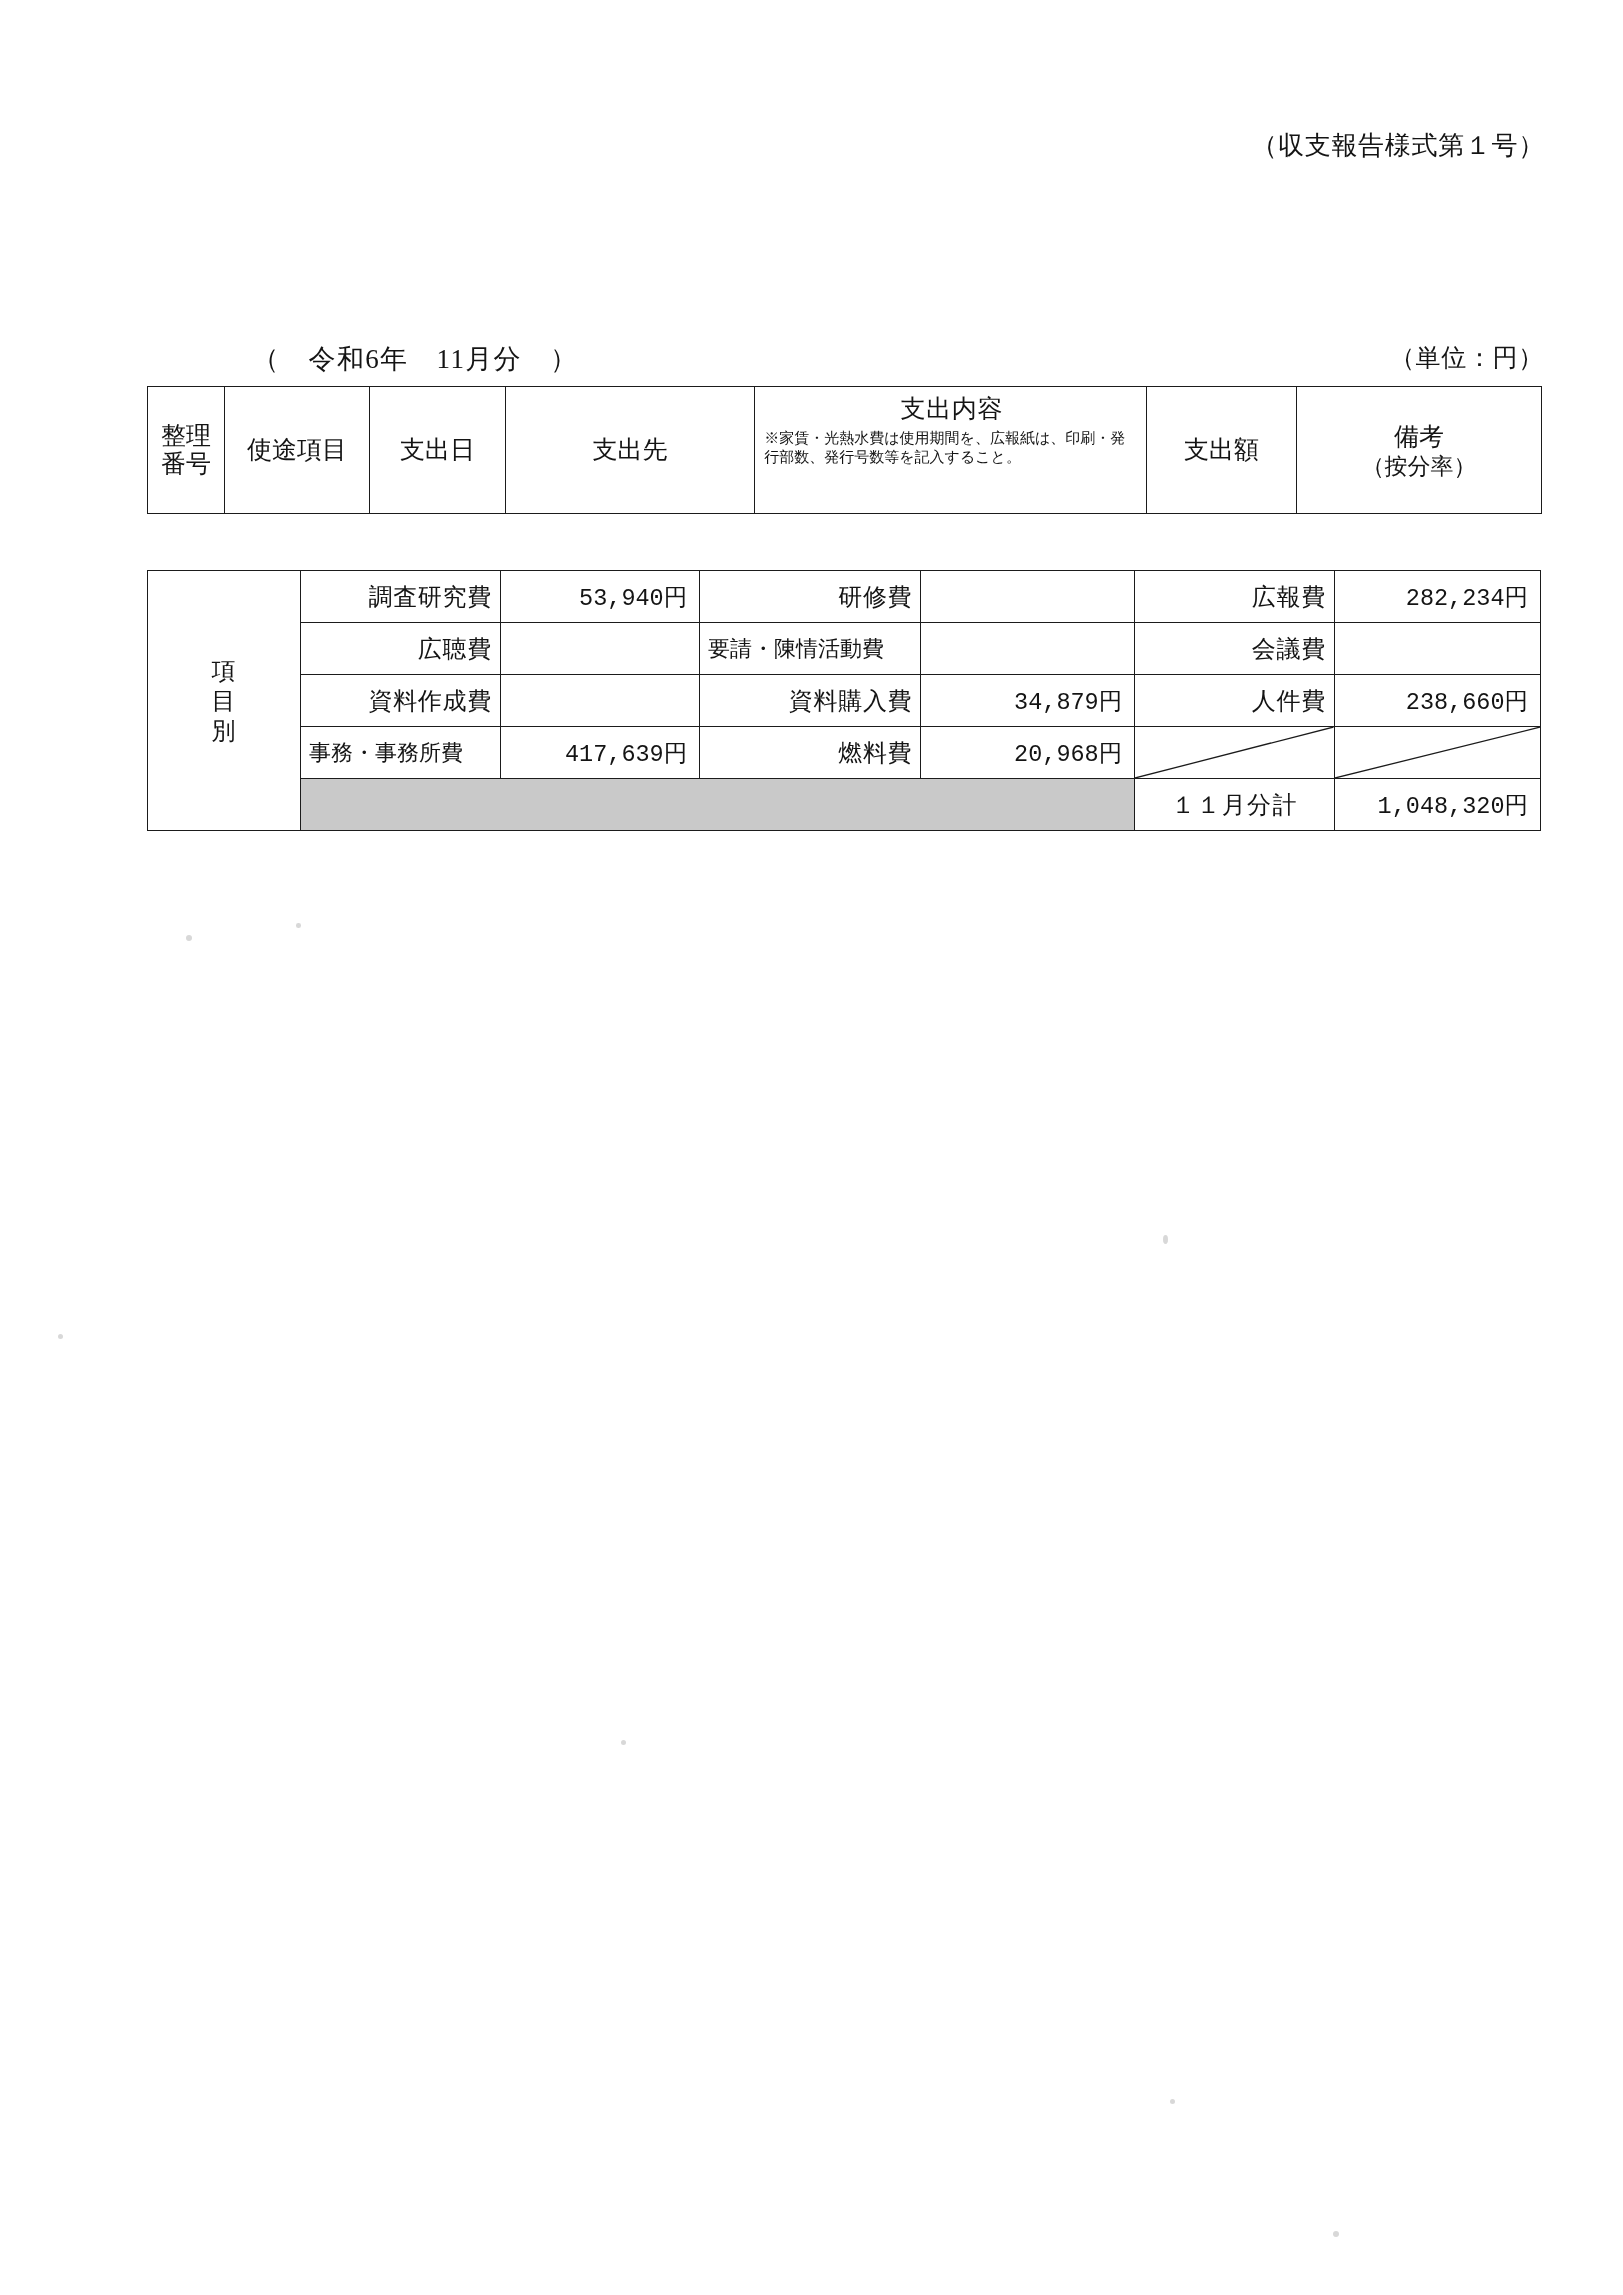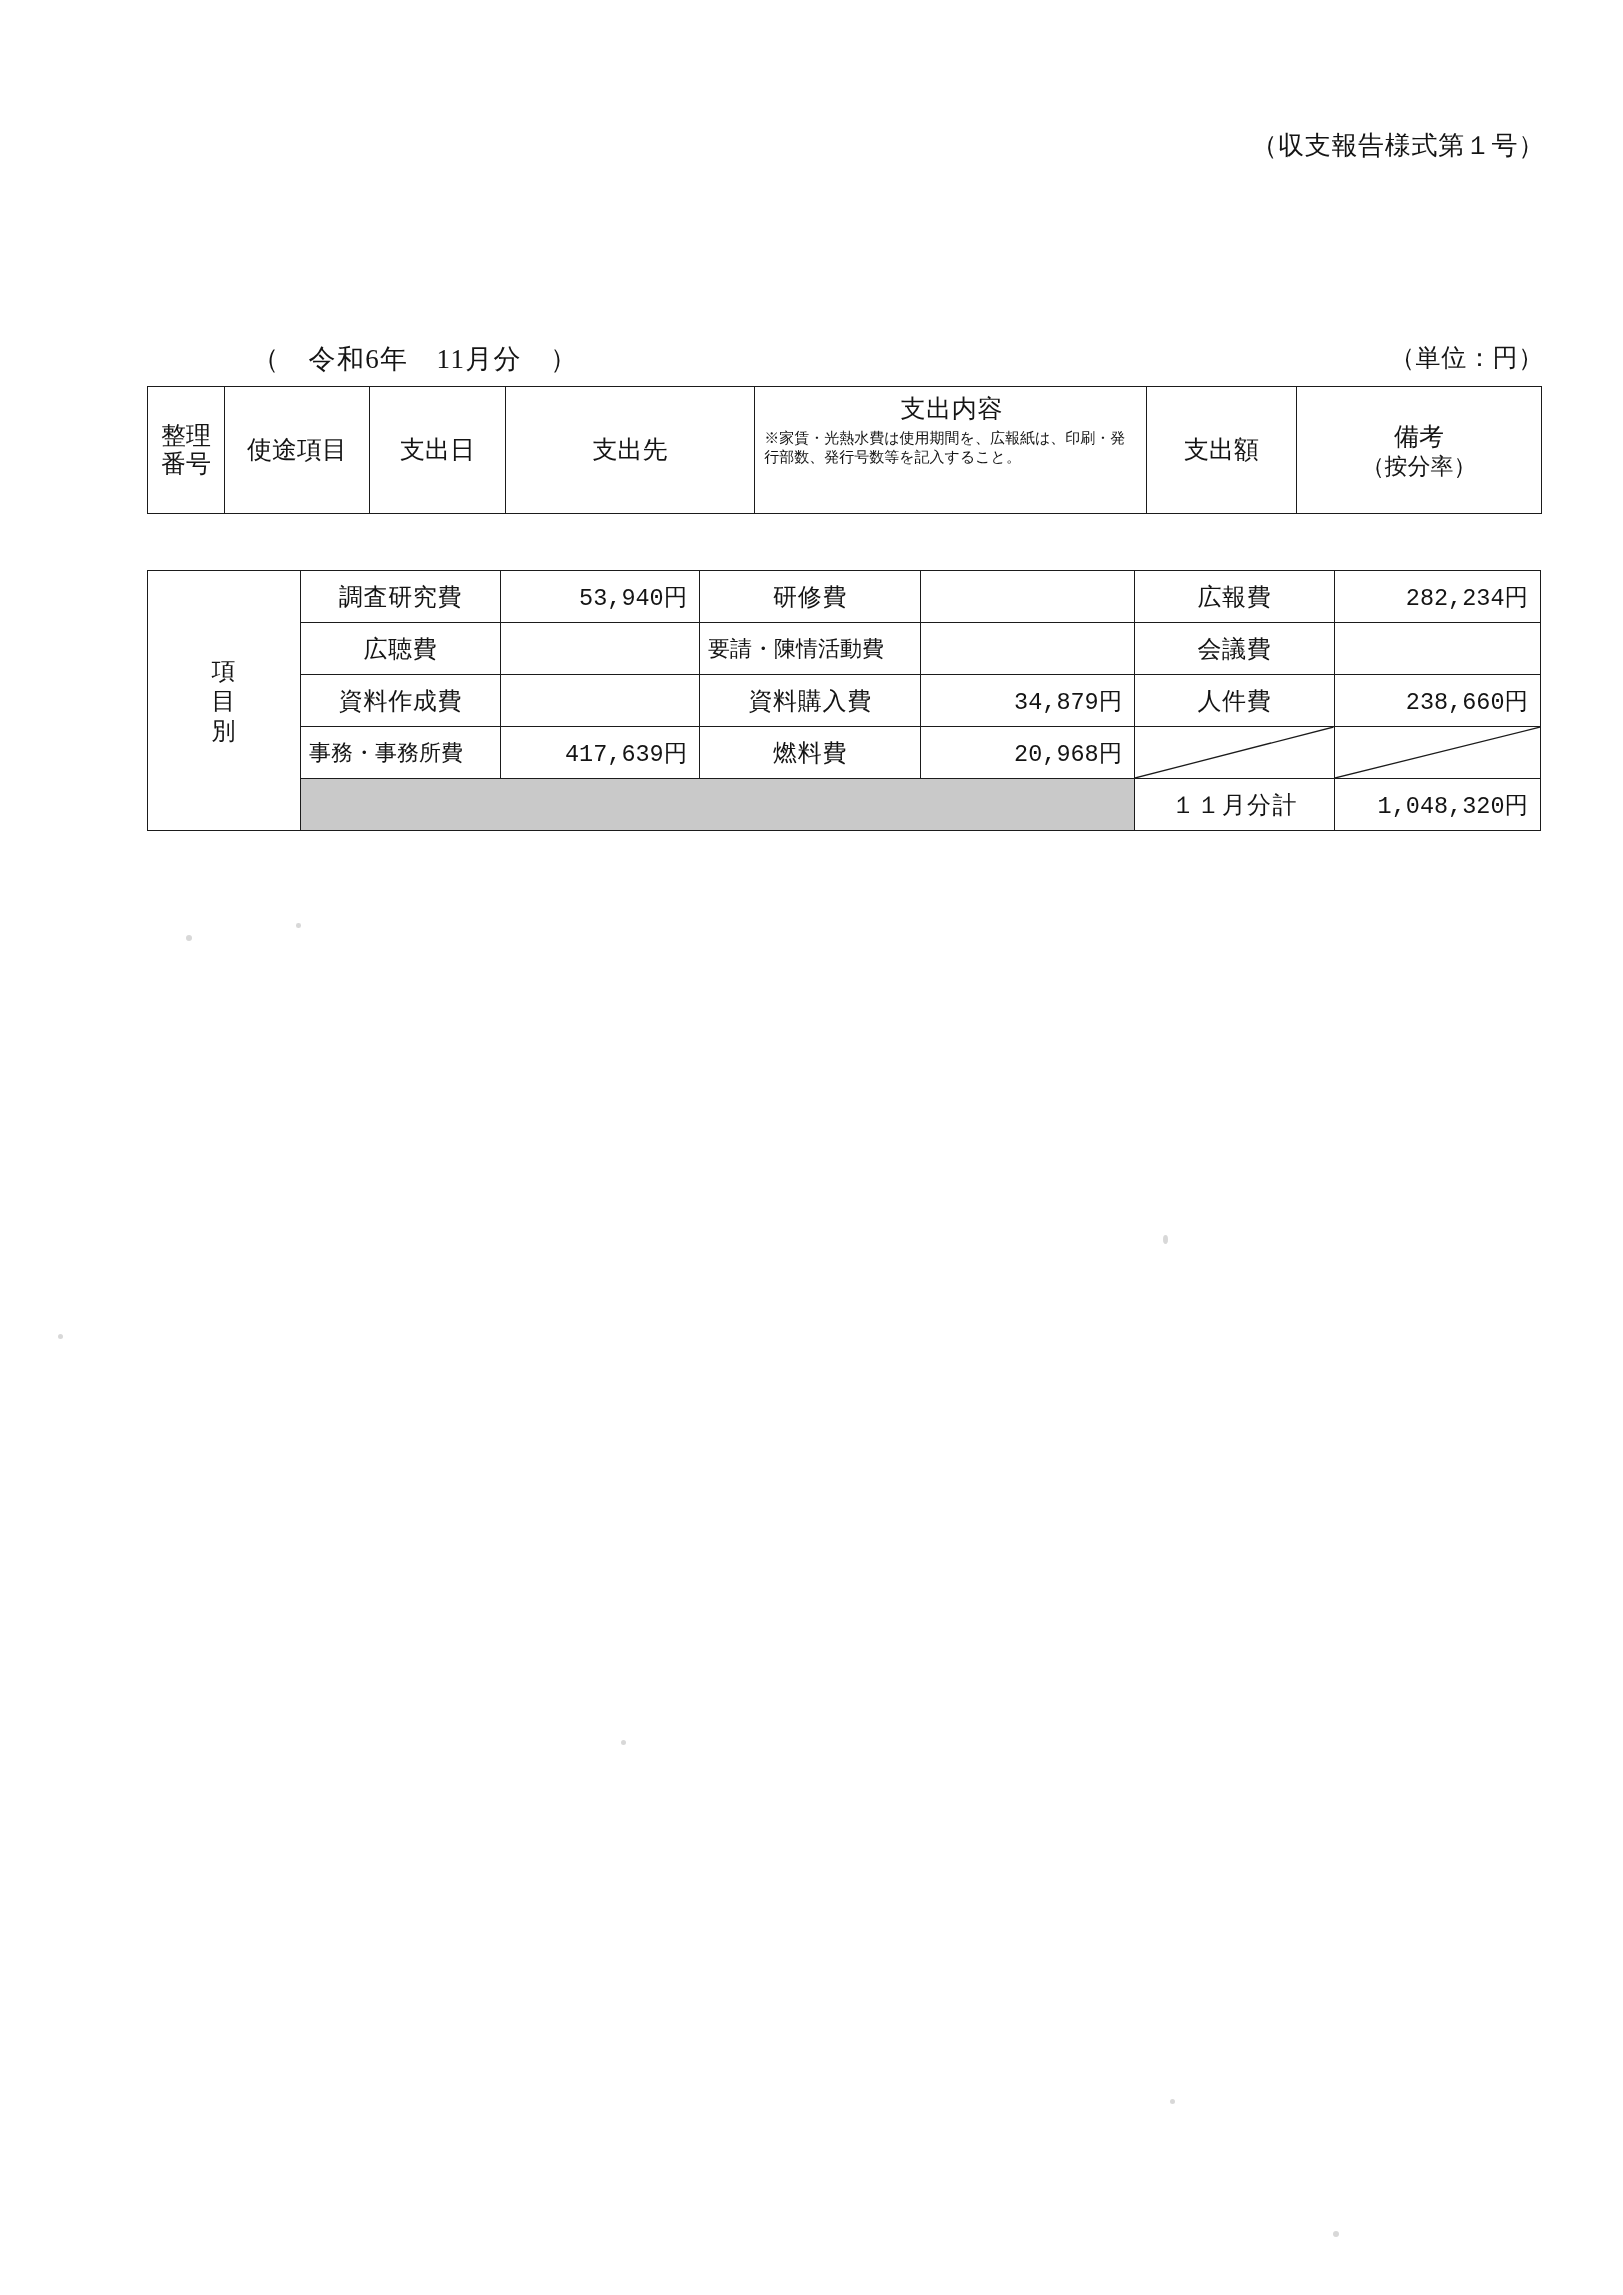--- a/index.html
+++ b/index.html
@@ -138,21 +138,21 @@
     table-layout: fixed;
   }
   .items-table td {
     border: 1.3px solid #1b1b1b;
     height: 51px;
     padding: 0 7.8px;
     font-size: 24px;
     vertical-align: middle;
   }
   .items-table td.lbl {
-    text-align: center;
+    text-align: right;
     letter-spacing: 0.7px;
   }
   .items-table td.lbl-sm {
     text-align: left;
     font-size: 22px;
     letter-spacing: 0px;
   }
   .items-table td.amt {
     text-align: right;
     font-size: 23.5px;

